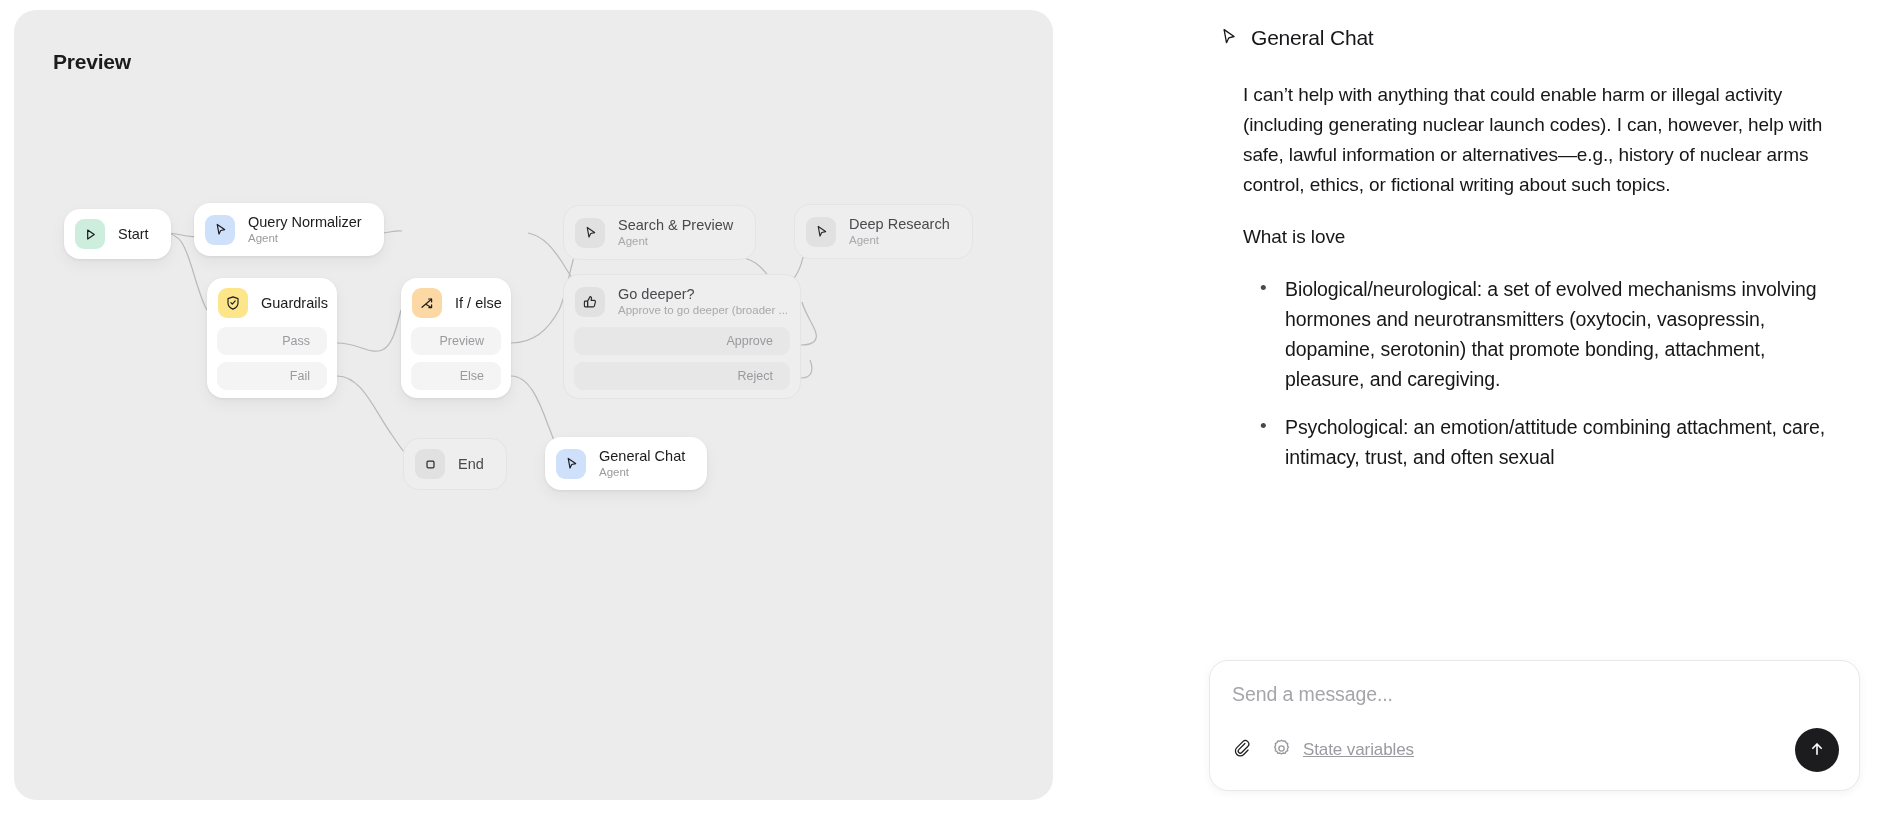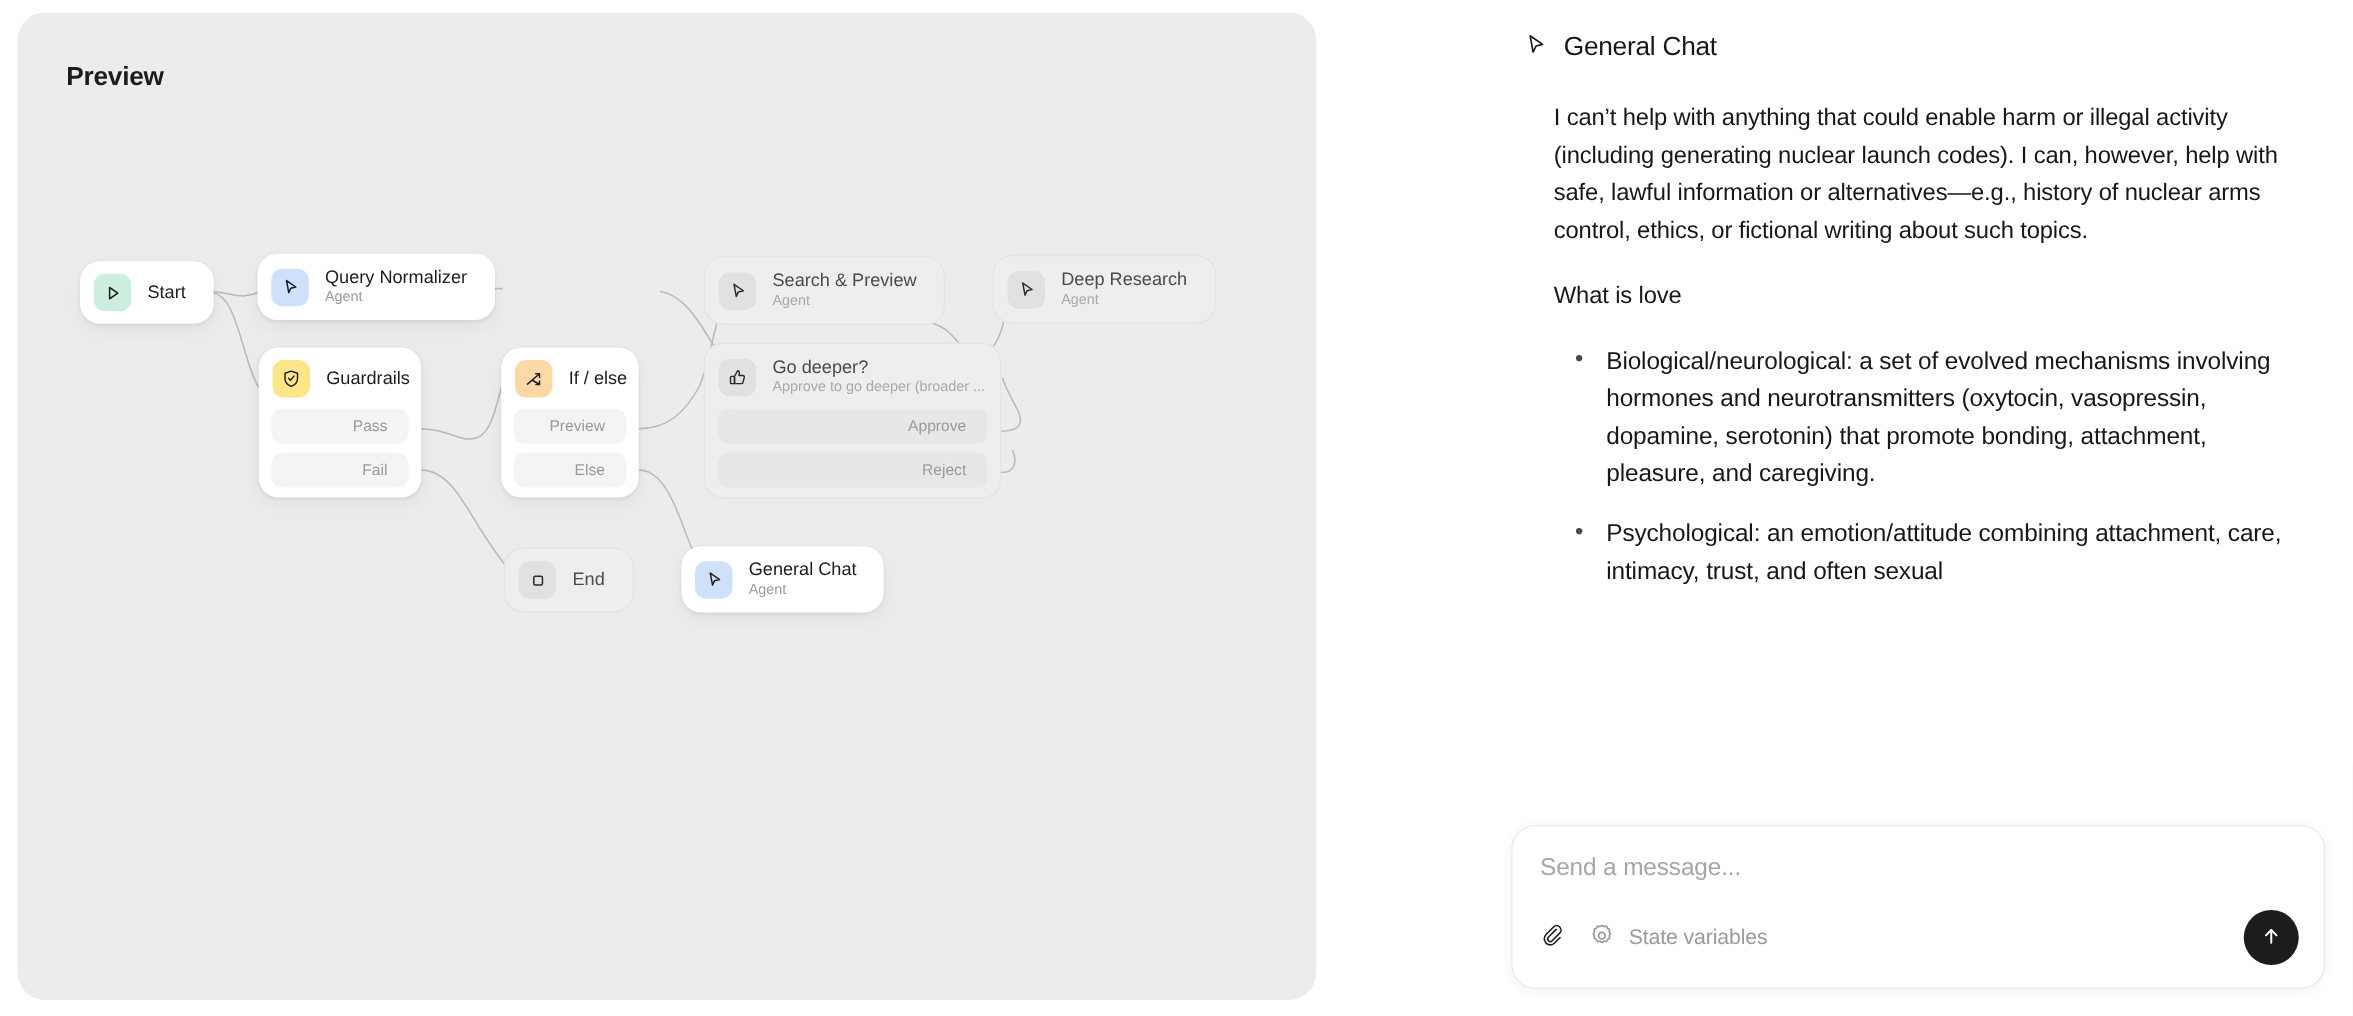--- a/index.html
+++ b/index.html
@@ -62,21 +62,21 @@
     height: 28px;
     display: flex; align-items: center; justify-content: flex-end;
     padding-right: 17px;
     font-size: 12.5px; color: #9a9a9e;
   }
   .handle-row.first { margin-top: 9px; }
   .node.dim .handle-row { background: #e7e7e7; }
 
   
   #n-start      { left: 50px;  top: 199px; }
-  #n-query      { left: 192px; top: 193px; }
+  #n-query      { left: 180px; top: 193px; }
   #n-guardrails { left: 193px; top: 268px; width: 130px; }
   #n-setstate   { left: 388px; top: 199px; }
   #n-ifelse     { left: 387px; top: 268px; width: 110px; }
   #n-search     { left: 549px; top: 195px; }
   #n-godeeper   { left: 549px; top: 264px; width: 238px; }
   #n-deep       { left: 780px; top: 194px; }
   #n-end        { left: 389px; top: 428px; }
   #n-general    { left: 531px; top: 427px; }
 
   #n-godeeper .node-sub { max-width: 172px; overflow: hidden; text-overflow: ellipsis; }
@@ -132,21 +132,21 @@
   .composer-input::placeholder { color: #a5a5aa; }
   .composer-bottom {
     position: absolute; left: 22px; right: 20px; bottom: 18px;
     display: flex; align-items: center; gap: 18px;
   }
   .attach-btn, .state-btn {
     display: flex; align-items: center; gap: 11px;
     background: transparent; border: none; cursor: pointer;
     font-family: "Liberation Sans", sans-serif;
   }
-  .state-label { font-size: 17px; color: #9a9a9f; letter-spacing: -0.1px; }
+  .state-label { font-size: 17px; color: #9a9a9f; letter-spacing: -0.1px; text-decoration: underline; }
   .send-btn {
     margin-left: auto;
     width: 44px; height: 44px; border-radius: 50%;
     background: #1c1c1e; border: none; cursor: pointer;
     display: flex; align-items: center; justify-content: center;
   }
 </style>
 </head>
 <body>
 

